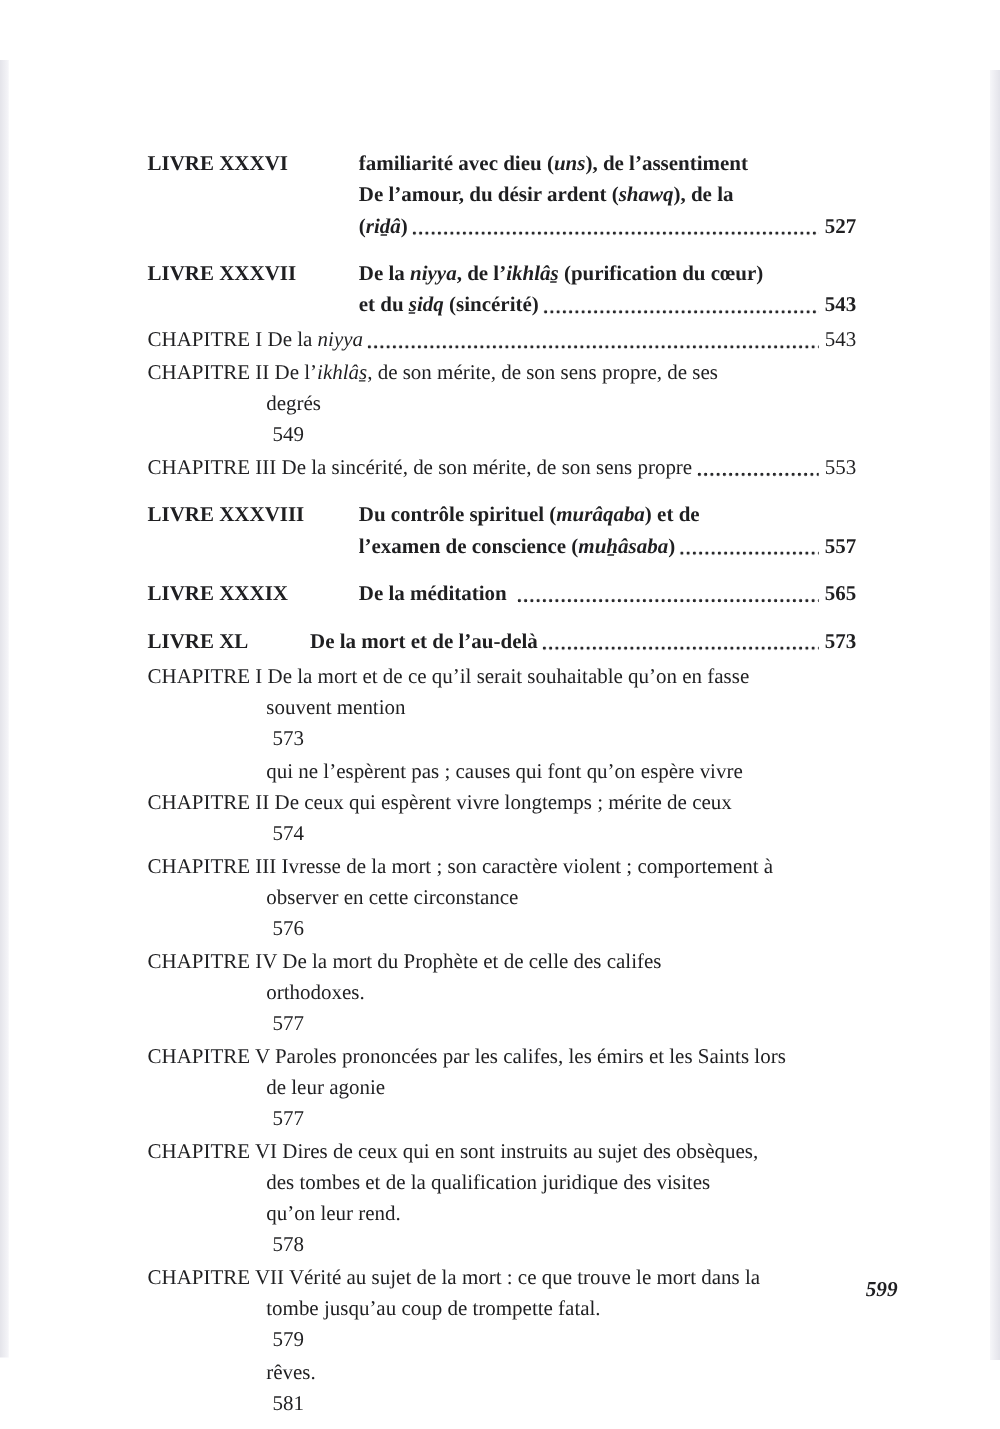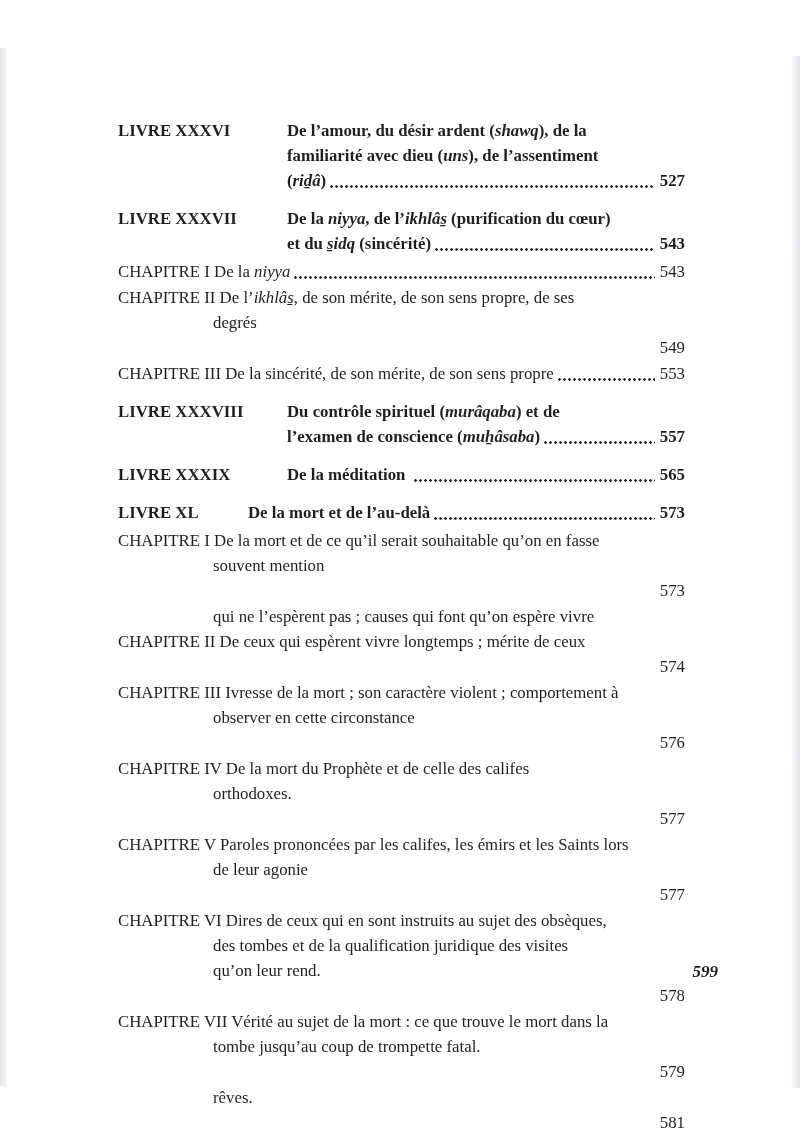--- a/index.html
+++ b/index.html
@@ -65,46 +65,45 @@
     min-width: 14px;
     margin-left: 3px;
     background-image: radial-gradient(circle, #28282a 1.15px, rgba(0,0,0,0) 1.5px);
     background-size: 5px 5px;
     background-repeat: repeat-x;
     background-position: left bottom 4px;
   }
   .pg {
     flex: 0 0 auto;
     margin-left: 5px;
-    text-align: right;
   }
   em { font-style: italic; font-weight: inherit; }
 
   .folio {
     position: absolute;
-    top: 962px;
+    top: 1022px;
     right: 82px;
     font-weight: bold;
     font-style: italic;
     font-size: 17px;
   }
 </style>
 </head>
 <body>
 
 <div>
   <div class="edge edge-left"></div>
   <div class="edge edge-right"></div>
 
   <div class="toc" id="toc">
       <div class="entry livre">
         <span class="label">LIVRE XXXVI</span>
         <div class="title">
+          <div class="line cont"><span class="txt"><span>familiarité avec dieu (</span><em>uns</em><span>), de l’assentiment</span></span></div>
           <div class="line"><span class="txt"><span>De l’amour, du désir ardent (</span><em>shawq</em><span>), de la</span></span></div>
-          <div class="line cont"><span class="txt"><span>familiarité avec dieu (</span><em>uns</em><span>), de l’assentiment</span></span></div>
           <div class="line cont last">
             <span class="txt"><span>(</span><em>riḏâ</em><span>)</span></span>
             <span class="leader"></span>
             <span class="pg">527</span>
           </div>
         </div>
       </div>
       <div class="entry livre">
         <span class="label">LIVRE XXXVII</span>
         <div class="title">

